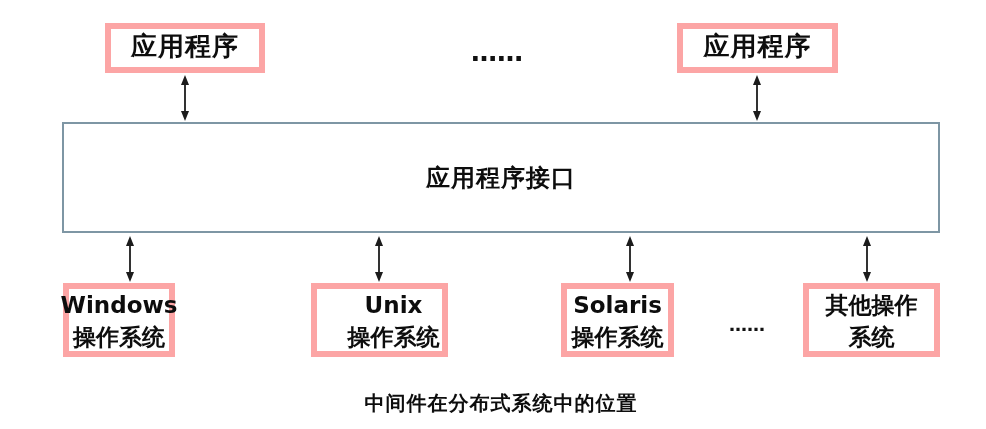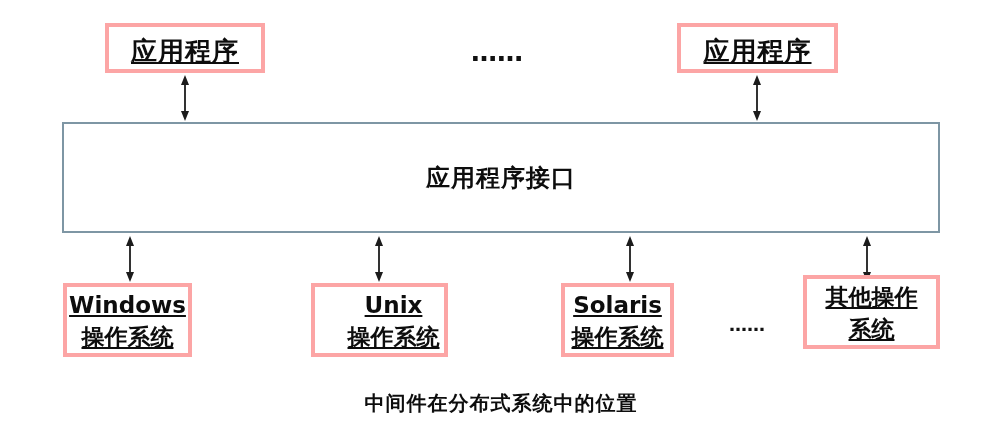--- a/index.html
+++ b/index.html
@@ -13,28 +13,27 @@
     width: 986px;
     height: 429px;
     background: #ffffff;
     overflow: hidden;
     color: #0d0d0d;
   }
   
   .box {
     position: absolute;
     background: #ffffff;
-    border: 4px solid #fca5a5;
+    border: 6px solid #fca5a5;
     box-sizing: border-box;
     display: flex;
     flex-direction: column;
     align-items: center;
-    justify-content: flex-end;
+    justify-content: flex-start;
     text-align: center;
-    text-decoration: underline;
   }
   .app-box {
     font-family: "DejaVu Serif", "Liberation Serif", serif;
     font-weight: bold;
     font-size: 26px;
     letter-spacing: 1px;
   }
   .os-box {
     font-weight: bold;
     font-size: 23px;
@@ -166,37 +165,37 @@
     </svg>
   </div>
   <div class="varrow" style="left:859px; top:235px;">
     <svg width="16" height="48" viewBox="0 0 16 48">
       <line x1="8" y1="8" x2="8" y2="40" stroke="#1c1c1c" stroke-width="1.8"></line>
       <polygon points="8,1 4,11 12,11" fill="#1c1c1c"></polygon>
       <polygon points="8,47 4,37 12,37" fill="#1c1c1c"></polygon>
     </svg>
   </div>
 
-  <div class="box os-box" style="left:63px; top:283px; width:129px; height:74px;">
+  <div class="box os-box" style="left:63px; top:283px; width:112px; height:74px;">
     <span>Windows</span>
     <span>操作系统</span>
   </div>
   <div class="box os-box" style="left:311px; top:283px; width:137px; height:74px;padding-left:28px;">
     <span>Unix</span>
     <span>操作系统</span>
   </div>
   <div class="box os-box" style="left:561px; top:283px; width:113px; height:74px;">
     <span>Solaris</span>
     <span>操作系统</span>
   </div>
 
   <div class="ellipsis bottom">
     <span>……</span>
   </div>
 
-  <div class="box os-box" style="left:803px; top:275px; width:137px; height:74px;">
+  <div class="box os-box" style="left:803px; top:283px; width:137px; height:74px;">
     <span>其他操作</span>
     <span>系统</span>
   </div>
 
   <div class="caption">中间件在分布式系统中的位置</div>
 
 </div>
 
 </body></html>

